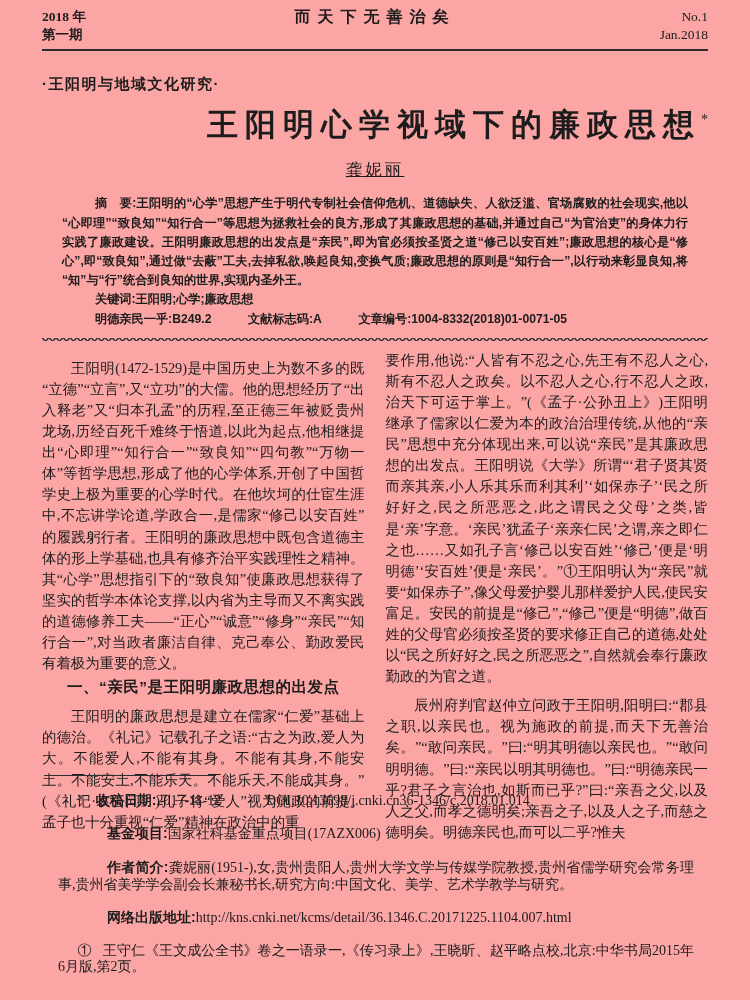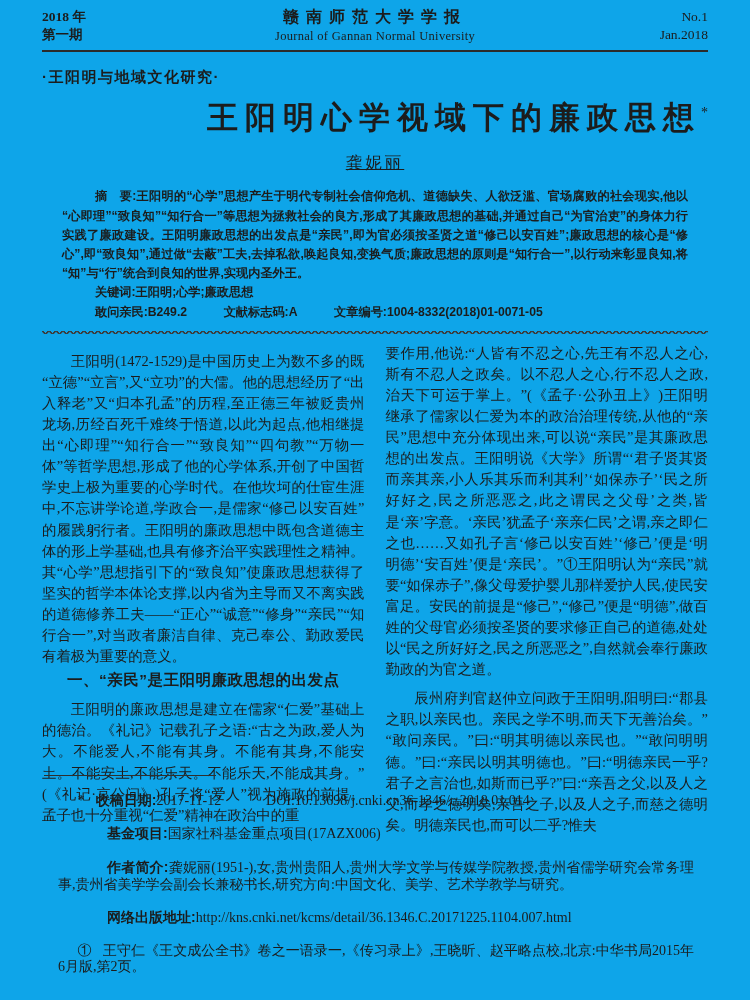--- a/index.html
+++ b/index.html
@@ -1,28 +1,28 @@
 <!DOCTYPE html>
 <html lang="zh"><head>
 <meta charset="utf-8">
 <style>
   html,body{margin:0;padding:0;}
   body{width:750px;height:1000px;background:#e9e9e7;font-family:"Liberation Serif","DejaVu Serif",serif;color:#1c1c1c;}
-  .page{position:relative;width:750px;height:1000px;box-sizing:border-box;background:#0ea5e9;padding:8px 42px 0;overflow:hidden;}
+  .page{position:relative;width:750px;height:1000px;box-sizing:border-box;background:#fca5a5;padding:8px 42px 0;overflow:hidden;}
 
   
   .masthead{display:flex;justify-content:space-between;align-items:flex-start;padding-bottom:5px;border-bottom:2px solid #2b2b2b;}
   .mh-left,.mh-right{width:92px;font-size:13.5px;font-weight:600;line-height:18px;}
   .mh-right{text-align:right;font-weight:500;}
   .mh-center{flex:1;text-align:center;}
   .journal-cn{font-size:16px;font-weight:600;letter-spacing:7px;line-height:18px;}
   .journal-en{font-size:12.5px;letter-spacing:0.3px;line-height:17px;margin-top:2px;}
 
   
-  .column-label{margin-top:16px;font-family:"Liberation Sans","DejaVu Sans",sans-serif;font-weight:600;font-size:15px;letter-spacing:1.5px;}
+  .column-label{margin-top:24px;font-family:"Liberation Sans","DejaVu Sans",sans-serif;font-weight:600;font-size:15px;letter-spacing:1.5px;}
   h1.title{margin:6px 0 0;text-align:right;font-size:31px;font-weight:700;letter-spacing:7px;line-height:40px;}
   h1.title sup{font-size:14px;font-weight:400;letter-spacing:0;}
   .author{margin-top:14px;text-align:center;font-family:"Liberation Sans","DejaVu Sans",sans-serif;font-weight:500;font-size:16.5px;letter-spacing:3px;text-decoration:underline;}
   .affiliation{margin-top:3px;text-align:center;font-size:12.5px;letter-spacing:0.5px;color:#222;}
 
   
   .abstract{margin:13px 20px 0;font-family:"Liberation Sans","DejaVu Sans",sans-serif;font-weight:600;font-size:12.2px;line-height:19.2px;text-align:justify;}
   .abstract p{margin:0;}
   .abs-text{text-indent:2.7em;}
   .meta-line{text-indent:2.7em;}
@@ -53,52 +53,51 @@
 <body>
 
 <div class="page">
 
   <div class="masthead">
     <div class="mh-left">
       <div>2018 年</div>
       <div>第一期</div>
     </div>
     <div class="mh-center">
-      <div class="journal-cn">赣南师范大学学报</div>
-      <div class="journal-en">Journal of Gannan Normal University</div>
+      <div class="journal-cn">而天下无善治矣</div>
     </div>
     <div class="mh-right">
       <div>No.1</div>
       <div>Jan.2018</div>
     </div>
   </div>
 
   <div class="column-label">·王阳明与地域文化研究·</div>
 
   <h1 class="title"><span>王阳明心学视域下的廉政思想</span><sup>*</sup></h1>
 
   <div class="author">龚妮丽</div>
 
   <div class="abstract">
     <p class="abs-text"><span class="fn-label">摘　要:</span><span>王阳明的“心学”思想产生于明代专制社会信仰危机、道德缺失、人欲泛滥、官场腐败的社会现实,他以“心即理”“致良知”“知行合一”等思想为拯救社会的良方,形成了其廉政思想的基础,并通过自己“为官治吏”的身体力行实践了廉政建设。王阳明廉政思想的出发点是“亲民”,即为官必须按圣贤之道“修己以安百姓”;廉政思想的核心是“修心”,即“致良知”,通过做“去蔽”工夫,去掉私欲,唤起良知,变换气质;廉政思想的原则是“知行合一”,以行动来彰显良知,将“知”与“行”统合到良知的世界,实现内圣外王。</span></p>
     <p class="meta-line"><span>关键词:</span><span>王阳明;心学;廉政思想</span></p>
-    <p class="meta-line"><span>敢问亲民:</span><span>B249.2</span><span class="meta-gap"></span><span>文献标志码:</span><span>A</span><span class="meta-gap"></span><span>文章编号:</span><span>1004-8332(2018)01-0071-05</span></p>
+    <p class="meta-line"><span>明德亲民一乎:</span><span>B249.2</span><span class="meta-gap"></span><span>文献标志码:</span><span>A</span><span class="meta-gap"></span><span>文章编号:</span><span>1004-8332(2018)01-0071-05</span></p>
   </div>
 
   <div class="wave"></div>
 
   <div class="columns">
     <div class="col" id="col-left">
         <p class="para">王阳明(1472-1529)是中国历史上为数不多的既“立德”“立言”,又“立功”的大儒。他的思想经历了“出入释老”又“归本孔孟”的历程,至正德三年被贬贵州龙场,历经百死千难终于悟道,以此为起点,他相继提出“心即理”“知行合一”“致良知”“四句教”“万物一体”等哲学思想,形成了他的心学体系,开创了中国哲学史上极为重要的心学时代。在他坎坷的仕宦生涯中,不忘讲学论道,学政合一,是儒家“修己以安百姓”的履践躬行者。王阳明的廉政思想中既包含道德主体的形上学基础,也具有修齐治平实践理性之精神。其“心学”思想指引下的“致良知”使廉政思想获得了坚实的哲学本体论支撑,以内省为主导而又不离实践的道德修养工夫——“正心”“诚意”“修身”“亲民”“知行合一”,对当政者廉洁自律、克己奉公、勤政爱民有着极为重要的意义。</p>
         <h3 class="heading">一、“亲民”是王阳明廉政思想的出发点</h3>
         <p class="para">王阳明的廉政思想是建立在儒家“仁爱”基础上的德治。《礼记》记载孔子之语:“古之为政,爱人为大。不能爱人,不能有其身。不能有其身,不能安土。不能安土,不能乐天。不能乐天,不能成其身。”(《礼记·哀公问》)孔子将“爱人”视为施政的前提。孟子也十分重视“仁爱”精神在政治中的重</p>
       </div>
     <div class="col" id="col-right">
         <p class="para-flush">要作用,他说:“人皆有不忍之心,先王有不忍人之心,斯有不忍人之政矣。以不忍人之心,行不忍人之政,治天下可运于掌上。”(《孟子·公孙丑上》)王阳明继承了儒家以仁爱为本的政治治理传统,从他的“亲民”思想中充分体现出来,可以说“亲民”是其廉政思想的出发点。王阳明说《大学》所谓“‘君子贤其贤而亲其亲,小人乐其乐而利其利’‘如保赤子’‘民之所好好之,民之所恶恶之,此之谓民之父母’之类,皆是‘亲’字意。‘亲民’犹孟子‘亲亲仁民’之谓,亲之即仁之也……又如孔子言‘修己以安百姓’‘修己’便是‘明明德’‘安百姓’便是‘亲民’。”①王阳明认为“亲民”就要“如保赤子”,像父母爱护婴儿那样爱护人民,使民安富足。安民的前提是“修己”,“修己”便是“明德”,做百姓的父母官必须按圣贤的要求修正自己的道德,处处以“民之所好好之,民之所恶恶之”,自然就会奉行廉政勤政的为官之道。</p>
-        <p class="para">辰州府判官赵仲立问政于王阳明,阳明曰:“郡县之职,以亲民也。亲民之学不明,而天下无善治矣。”“敢问亲民。”曰:“明其明德以亲民也。”“敢问明明德。”曰:“亲民以明其明德也。”曰:“明德亲民一乎?君子之言治也,如斯而已乎?”曰:“亲吾之父,以及人之父,而孝之德明矣;亲吾之子,以及人之子,而慈之德明矣。明德亲民也,而可以二乎?惟夫</p>
+        <p class="para">辰州府判官赵仲立问政于王阳明,阳明曰:“郡县之职,以亲民也。视为施政的前提,而天下无善治矣。”“敢问亲民。”曰:“明其明德以亲民也。”“敢问明明德。”曰:“亲民以明其明德也。”曰:“明德亲民一乎?君子之言治也,如斯而已乎?”曰:“亲吾之父,以及人之父,而孝之德明矣;亲吾之子,以及人之子,而慈之德明矣。明德亲民也,而可以二乎?惟夫</p>
       </div>
   </div>
 
   <div class="footer">
     <div class="fn-rule"></div>
     <div id="fn-list">
         <p class="fn-p fn-mark"><span class="fn-marker">*</span><span class="fn-label">收稿日期:</span><span>2017-11-12</span><span class="fn-gap"></span><span>DOI:10.13698/j.cnki.cn36-1346/c.2018.01.014</span></p>
         <p class="fn-p fn-indent"><span class="fn-label">基金项目:</span><span>国家社科基金重点项目(17AZX006)</span></p>
         <p class="fn-p fn-indent"><span class="fn-label">作者简介:</span><span>龚妮丽(1951-),女,贵州贵阳人,贵州大学文学与传媒学院教授,贵州省儒学研究会常务理事,贵州省美学学会副会长兼秘书长,研究方向:中国文化、美学、艺术学教学与研究。</span></p>
         <p class="fn-p fn-indent"><span class="fn-label">网络出版地址:</span><span>http://kns.cnki.net/kcms/detail/36.1346.C.20171225.1104.007.html</span></p>

